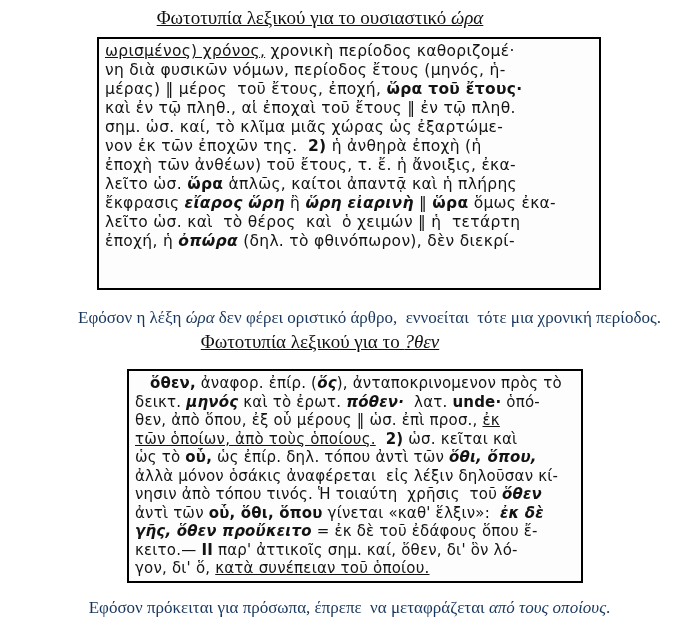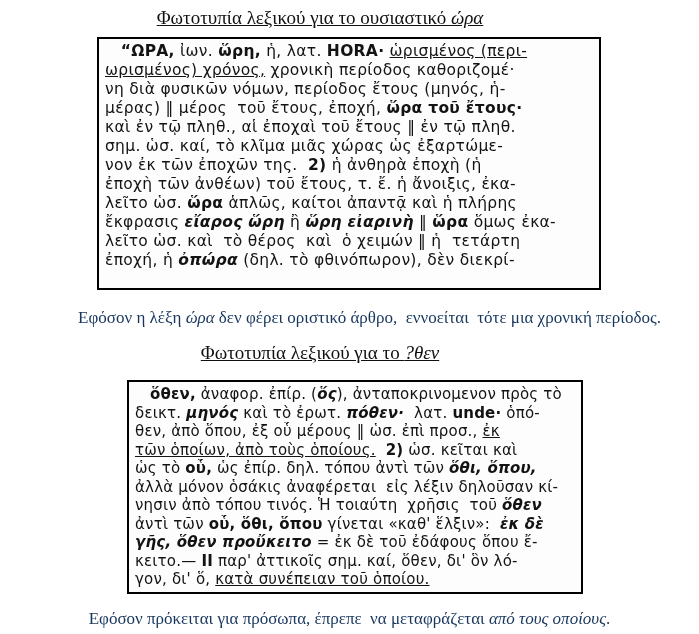--- a/index.html
+++ b/index.html
@@ -7,21 +7,21 @@
     width:699px;height:634px;background:#ffffff;overflow:hidden;
     font-family:"Liberation Serif","DejaVu Serif",serif;color:#000;
     position:relative;
   }
   .title-row{width:640px;text-align:center;}
   .title{
     display:inline-block;font-size:19px;line-height:22px;
     text-decoration:underline;color:#101010;white-space:pre-wrap;
   }
   .title-1{margin-top:7px;}
-  .title-2{margin-top:13px;text-decoration:underline;}
+  .title-2{margin-top:2px;text-decoration:underline;}
   .scan-box{
     box-sizing:border-box;border:2px solid #000;background:#fdfdfd;
     font-family:"DejaVu Sans",sans-serif;color:#131313;
   }
   .scan-box-1{
     margin:8px 0 0 97px;width:504px;height:253px;
     padding:3px 5px 2px 6px;font-size:15.5px;line-height:19px;letter-spacing:.3px;
   }
   .scan-box-2{
     margin:16px 0 0 127px;width:456px;height:214px;
@@ -41,21 +41,20 @@
 </head>
 <body>
 
 <div class="page">
 
   <div class="title-row title-1">
     <span class="title"><span>Φωτοτυπία λεξικού για το ουσιαστικό </span><span class="i">ώρα</span></span>
   </div>
 
   <div class="scan-box scan-box-1">
-      <div class="scan-line"><span>   </span><span class="b">“ΩΡΑ,</span><span> ἰων. </span><span class="b">ὥρη,</span><span> ἡ, λατ. </span><span class="b">HORA·</span><span> </span><span class="u">ὡρισμένος (περι-</span></div>
       <div class="scan-line"><span class="u">ωρισμένος) χρόνος,</span><span> χρονικὴ περίοδος καθοριζομέ·</span></div>
       <div class="scan-line"><span>νη διὰ φυσικῶν νόμων, περίοδος ἔτους (μηνός, ἡ-</span></div>
       <div class="scan-line"><span>μέρας) ‖ μέρος  τοῦ ἔτους, ἐποχή, </span><span class="b">ὥρα τοῦ ἔτους·</span></div>
       <div class="scan-line"><span>καὶ ἐν τῷ πληθ., αἱ ἐποχαὶ τοῦ ἔτους ‖ ἐν τῷ πληθ.</span></div>
       <div class="scan-line"><span>σημ. ὡσ. καί, τὸ κλῖμα μιᾶς χώρας ὡς ἐξαρτώμε-</span></div>
       <div class="scan-line"><span>νον ἐκ τῶν ἐποχῶν της.  </span><span class="b">2)</span><span> ἡ ἀνθηρὰ ἐποχὴ (ἡ</span></div>
       <div class="scan-line"><span>ἐποχὴ τῶν ἀνθέων) τοῦ ἔτους, τ. ἔ. ἡ ἄνοιξις, ἐκα-</span></div>
       <div class="scan-line"><span>λεῖτο ὡσ. </span><span class="b">ὥρα</span><span> ἁπλῶς, καίτοι ἀπαντᾷ καὶ ἡ πλήρης</span></div>
       <div class="scan-line"><span>ἔκφρασις </span><span class="b i">εἴαρος ὥρη</span><span> ἢ </span><span class="b i">ὥρη εἰαρινὴ</span><span> ‖ </span><span class="b">ὥρα</span><span> ὅμως ἐκα-</span></div>
       <div class="scan-line"><span>λεῖτο ὡσ. καὶ  τὸ θέρος  καὶ  ὁ χειμών ‖ ἡ  τετάρτη</span></div>

